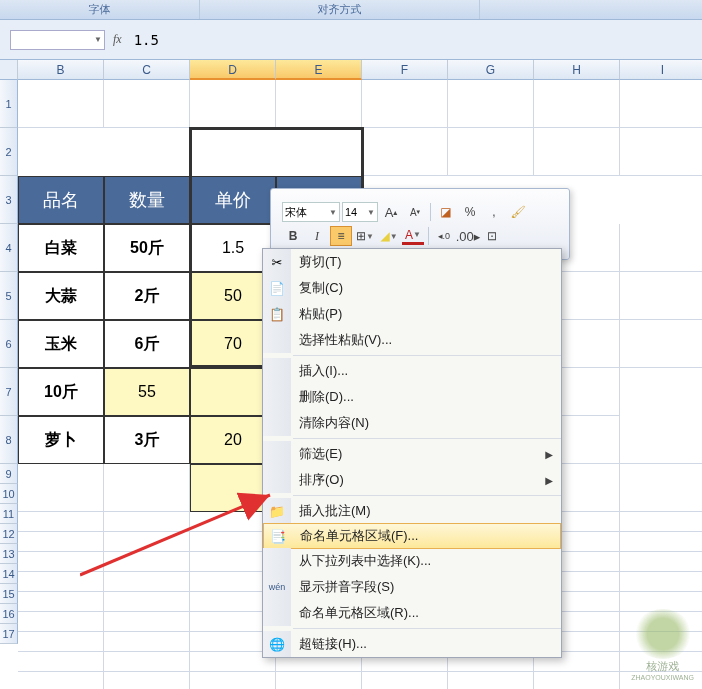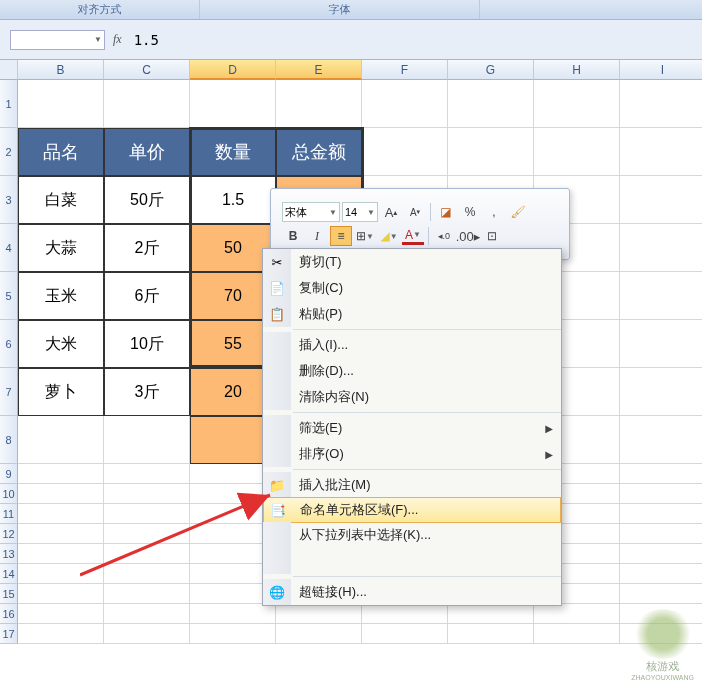--- a/index.html
+++ b/index.html
@@ -26,23 +26,23 @@
 .row-headers { position: absolute; left: 0; top: 20px; width: 18px; }
 .row-h { width: 18px; text-align: center; background: linear-gradient(90deg, #f5f8fc, #dde7f4); border-right: 1px solid #a0b8d8; border-bottom: 1px solid #c0ccda; color: #3a5a8a; font-size: 11px; display: flex; align-items: center; justify-content: center; }
 .row-h.tall { height: 48px; }
 .row-h.short { height: 20px; }
 
 .cells { position: absolute; left: 18px; top: 20px; }
 .row { display: flex; }
 .cell { width: 86px; border-right: 1px solid #d0d7e5; border-bottom: 1px solid #d0d7e5; display: flex; align-items: center; justify-content: center; font-size: 16px; }
 .cell.tall { height: 48px; }
 .cell.short { height: 20px; }
-.cell.header-cell { background: #4a6a9a; color: #fff; border: 1px solid #333; font-size: 18px; font-weight: normal; }
-.cell.data-cell { border: 1px solid #333; background: #fff; }
-.cell.sel-cell { border: 1px solid #333; background: #fdba74; }
+.cell.header-cell { background: #4a6a9a; color: #fff; border: 1px solid #333; font-size: 18px; font-weight: normal; margin-top: 48px; }
+.cell.data-cell { border: 1px solid #333; background: #fff; font-weight: bold; }
+.cell.sel-cell { border: 1px solid #333; background: #fef9c3; }
 .cell.sel-cell.active { background: #fff; }
 
 .sel-border { position: absolute; border: 3px solid #333; pointer-events: none; }
 
 .mini-toolbar { position: absolute; background: linear-gradient(#fdfdfe, #e8ecf4); border: 1px solid #a8b8d0; border-radius: 3px; box-shadow: 2px 2px 6px rgba(0,0,0,.2); padding: 11px; width: 300px; }
 .mini-row { display: flex; align-items: center; gap: 2px; height: 24px; }
 .mini-font { border: 1px solid #bcc; background: #fff; width: 58px; height: 20px; font-size: 11px; padding: 0 2px; display: flex; align-items: center; justify-content: space-between; }
 .mini-size { border: 1px solid #bcc; background: #fff; width: 36px; height: 20px; font-size: 11px; padding: 0 2px; display: flex; align-items: center; justify-content: space-between; }
 .mini-btn { width: 22px; height: 20px; display: inline-flex; align-items: center; justify-content: center; font-size: 12px; color: #444; cursor: pointer; }
 .mini-btn.bold { font-weight: bold; }
@@ -62,22 +62,22 @@
 
 .arrow-annotation { position: absolute; pointer-events: none; }
 
 .watermark { position: absolute; right: 8px; bottom: 8px; opacity: .6; font-size: 11px; color: #5a7a4a; text-align: center; }
 .watermark .logo { width: 60px; height: 50px; background: radial-gradient(circle, #9aba6a 40%, transparent 70%); border-radius: 50%; margin: 0 auto; position: relative; }
 </style>
 </head>
 <body>
 
 <div class="ribbon-bottom">
+  <div class="ribbon-section">字体</div>
   <div class="ribbon-section">对齐方式</div>
-  <div class="ribbon-section">字体</div>
 </div>
 
 <div class="formula-bar">
   <div class="name-box">
       <span class="name-box-arrow">▼</span>
     </div>
   <span class="fx-label">fx</span>
   <input class="formula-input" value="1.5" style="">
 </div>
 
@@ -118,22 +118,22 @@
         <div class="cell tall"></div>
         <div class="cell tall"></div>
         <div class="cell tall"></div>
         <div class="cell tall"></div>
         <div class="cell tall"></div>
         <div class="cell tall"></div>
         <div class="cell tall"></div>
       </div>
       <div class="row">
         <div class="cell tall header-cell">品名</div>
+        <div class="cell tall header-cell">数量</div>
         <div class="cell tall header-cell">单价</div>
-        <div class="cell tall header-cell">数量</div>
         <div class="cell tall header-cell">总金额</div>
         <div class="cell tall"></div>
         <div class="cell tall"></div>
         <div class="cell tall"></div>
         <div class="cell tall"></div>
       </div>
       <div class="row">
         <div class="cell tall data-cell">白菜</div>
         <div class="cell tall data-cell">50斤</div>
         <div class="cell tall sel-cell active">1.5</div>
@@ -157,21 +157,20 @@
         <div class="cell tall data-cell">玉米</div>
         <div class="cell tall data-cell">6斤</div>
         <div class="cell tall sel-cell">70</div>
         <div class="cell tall sel-cell"></div>
         <div class="cell tall"></div>
         <div class="cell tall"></div>
         <div class="cell tall"></div>
         <div class="cell tall"></div>
       </div>
       <div class="row">
-        <div class="cell tall data-cell">大米</div>
         <div class="cell tall data-cell">10斤</div>
         <div class="cell tall sel-cell">55</div>
         <div class="cell tall sel-cell"></div>
         <div class="cell tall"></div>
         <div class="cell tall"></div>
         <div class="cell tall"></div>
         <div class="cell tall"></div>
       </div>
       <div class="row">
         <div class="cell tall data-cell">萝卜</div>
@@ -340,20 +339,24 @@
         <span class="menu-label">剪切(T)</span>
       </div>
     <div class="menu-item">
         <span class="menu-icon">📄</span>
         <span class="menu-label">复制(C)</span>
       </div>
     <div class="menu-item">
         <span class="menu-icon">📋</span>
         <span class="menu-label">粘贴(P)</span>
       </div>
+    <div class="menu-item">
+        <span class="menu-icon"></span>
+        <span class="menu-label">选择性粘贴(V)...</span>
+      </div>
     <div class="menu-sep"></div>
     <div class="menu-item">
         <span class="menu-icon"></span>
         <span class="menu-label">插入(I)...</span>
       </div>
     <div class="menu-item">
         <span class="menu-icon"></span>
         <span class="menu-label">删除(D)...</span>
       </div>
     <div class="menu-item">
@@ -378,21 +381,26 @@
       </div>
     <div class="menu-item hl">
         <span class="menu-icon">📑</span>
         <span class="menu-label">命名单元格区域(F)...</span>
       </div>
     <div class="menu-item">
         <span class="menu-icon"></span>
         <span class="menu-label">从下拉列表中选择(K)...</span>
       </div>
     <div class="menu-item">
-        <span class="menu-icon"></span>
+        <span class="menu-icon" style="font-size:9px; color:#3a5a8a;">wén</span>
+        <span class="menu-label">显示拼音字段(S)</span>
+      </div>
+    <div class="menu-item">
+        <span class="menu-icon"></span>
+        <span class="menu-label">命名单元格区域(R)...</span>
       </div>
     <div class="menu-sep"></div>
     <div class="menu-item">
         <span class="menu-icon">🌐</span>
         <span class="menu-label">超链接(H)...</span>
       </div>
   </div>
 
   <svg class="arrow-annotation" style="left:80px; top:430px; width:200px; height:90px;">
     <defs>

